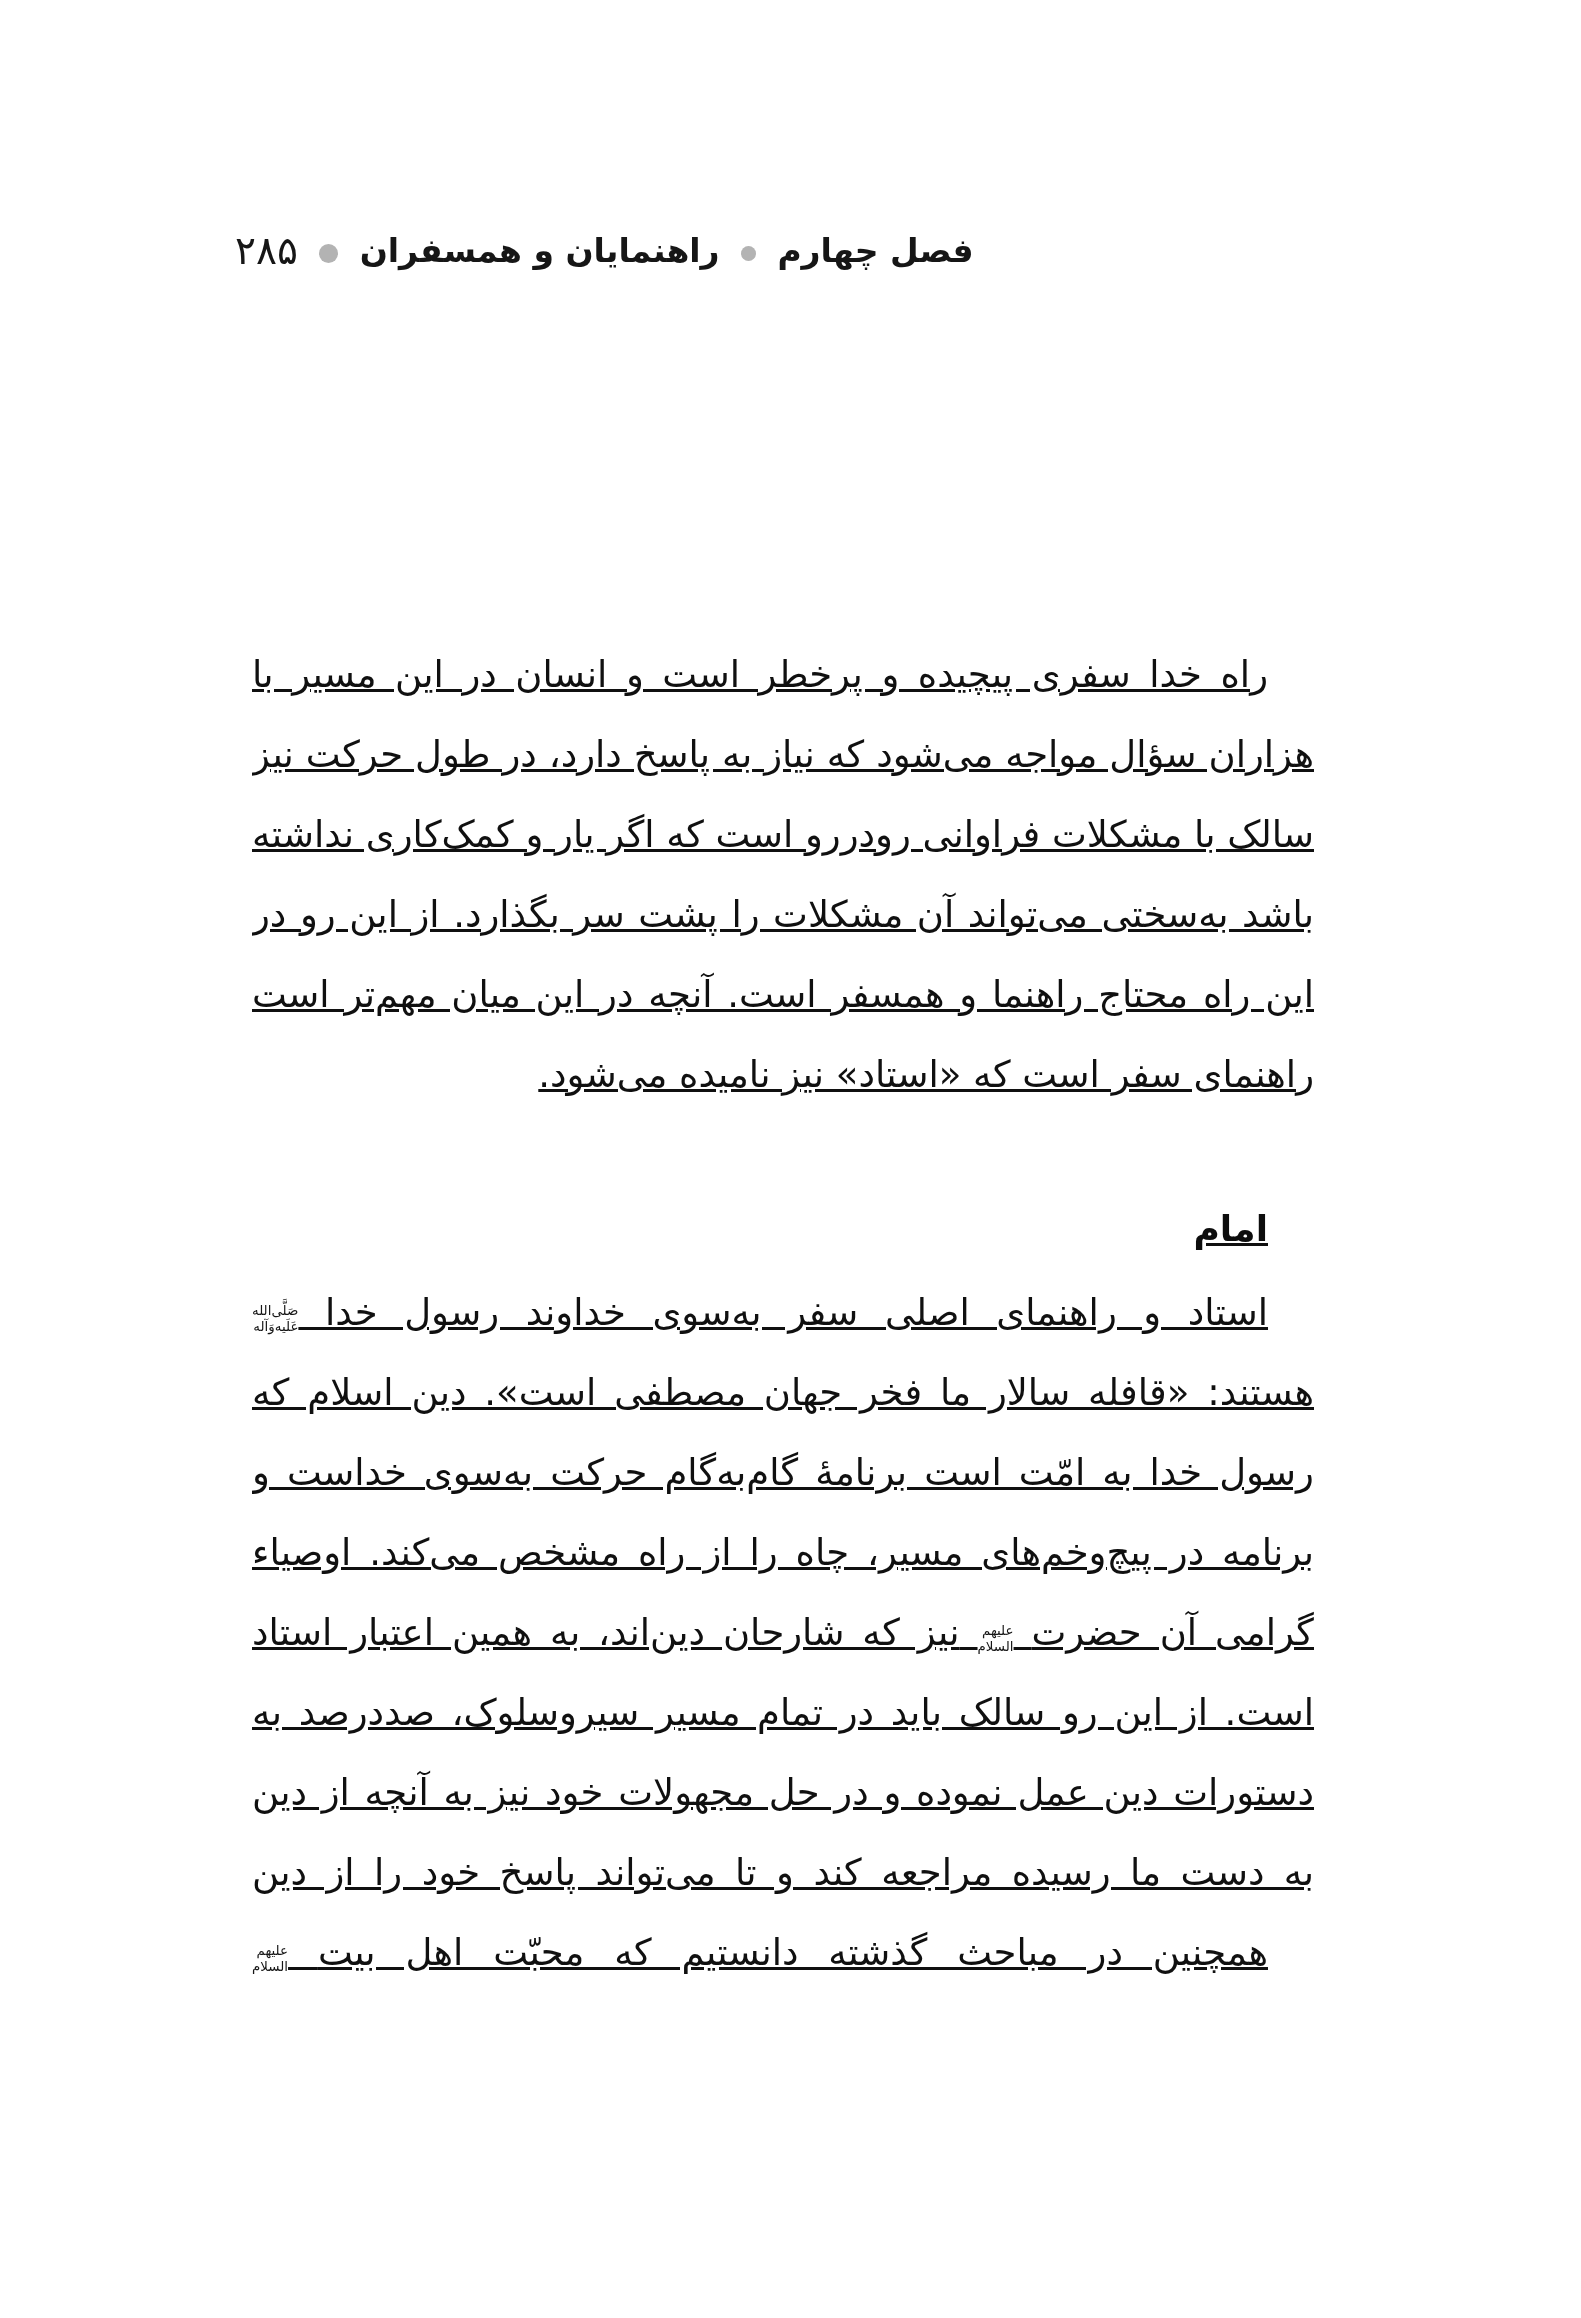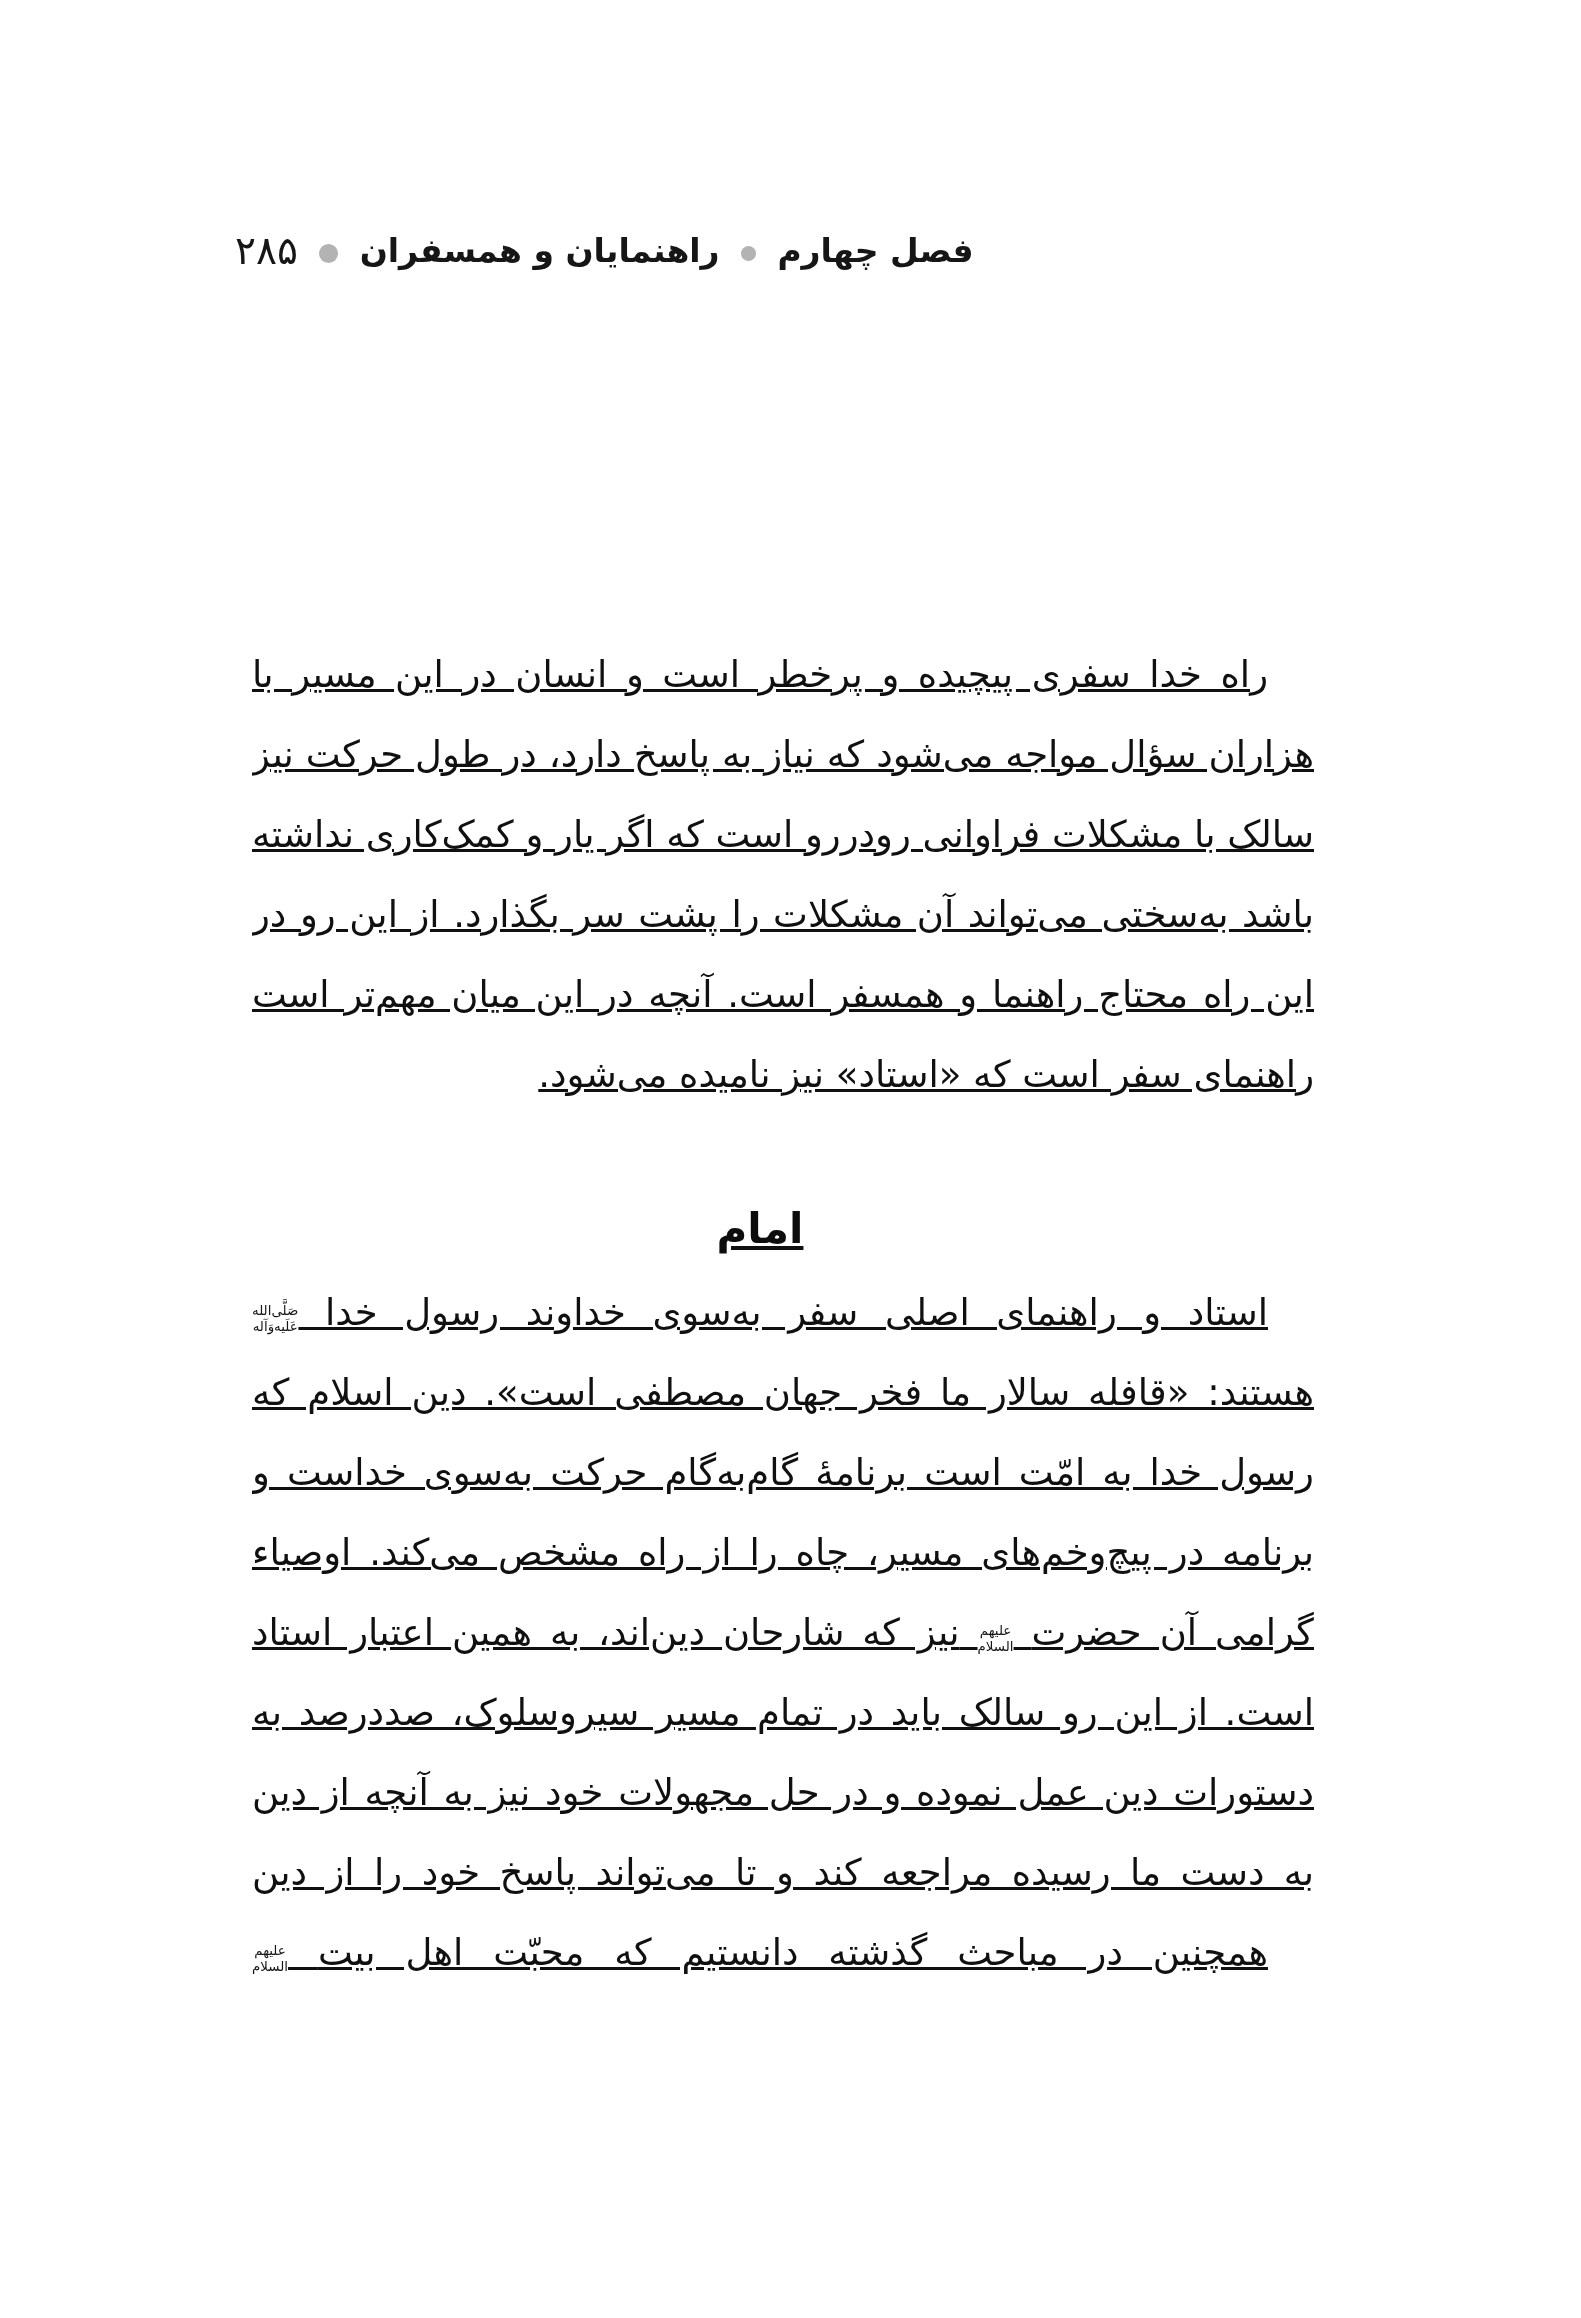--- a/index.html
+++ b/index.html
@@ -70,33 +70,32 @@
     text-align: center;
     text-align-last: right;
   }
   .line.indent { padding-right: 46px; }
 
   .heading {
     margin-top: 83px;
     height: 62px;
     line-height: 62px;
     padding-right: 46px;
-    font-size: 42px;
+    font-size: 36px;
     font-weight: bold;
-    text-align: center;
+    text-align: right;
     color: #0d0d0d;
   }
   .para2 { margin-top: 13.4px; }
   .para3 { margin-top: 0; }
 
   
   .honorific {
     display: inline-flex;
     flex-direction: column;
-    align-items: center;
     vertical-align: 10.7px;
     font-size: 13.4px;
     line-height: 16px;
     font-weight: normal;
     color: #161616;
     white-space: nowrap;
   }
 </style>
 </head>
 <body>

